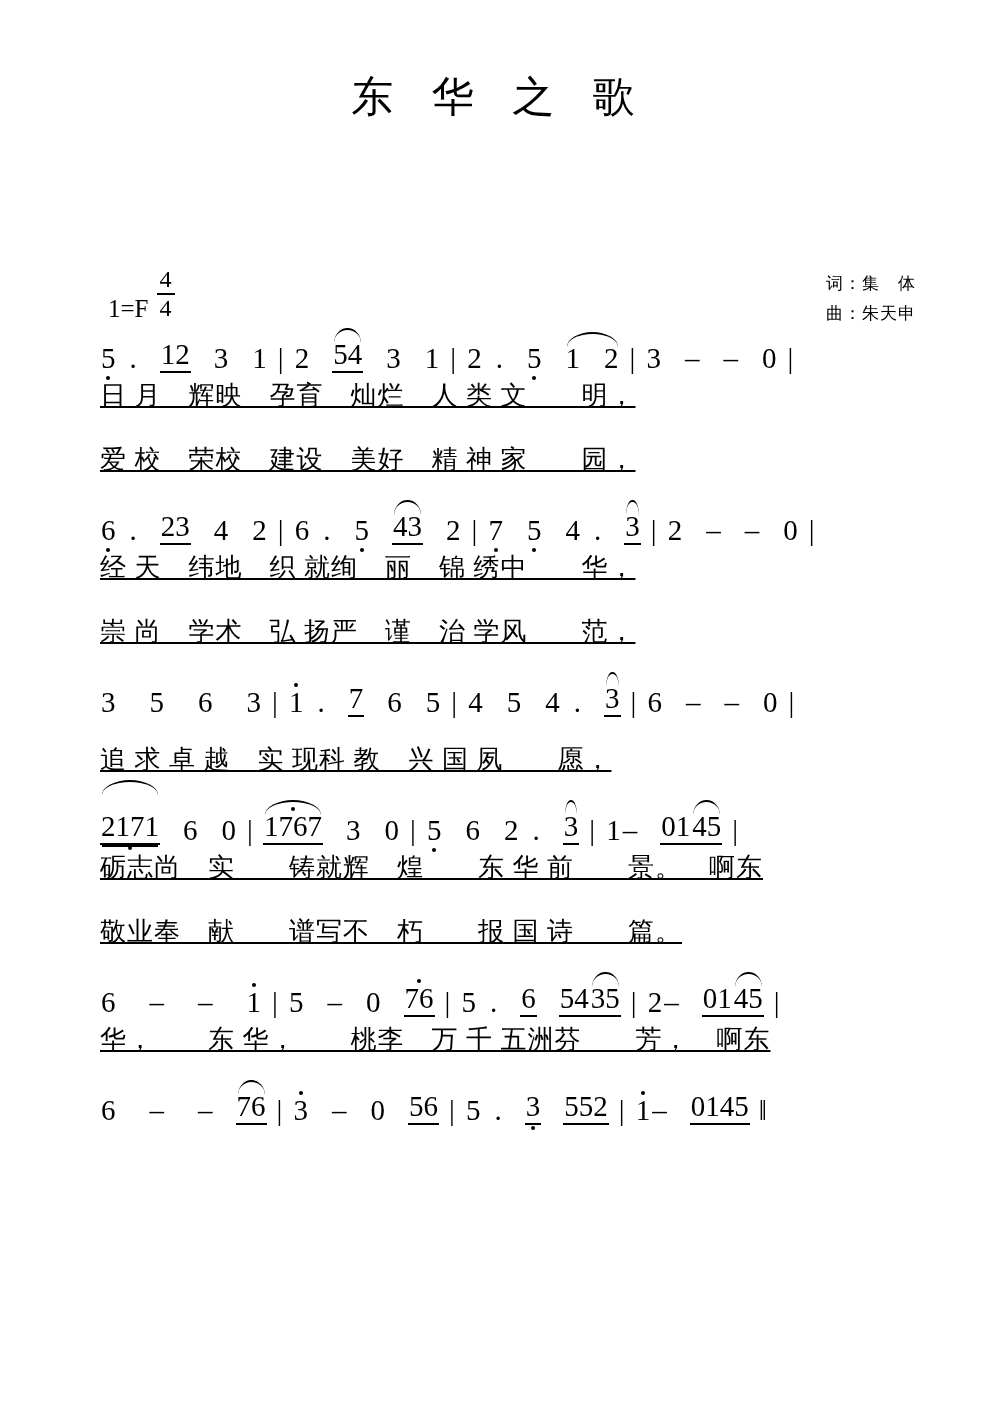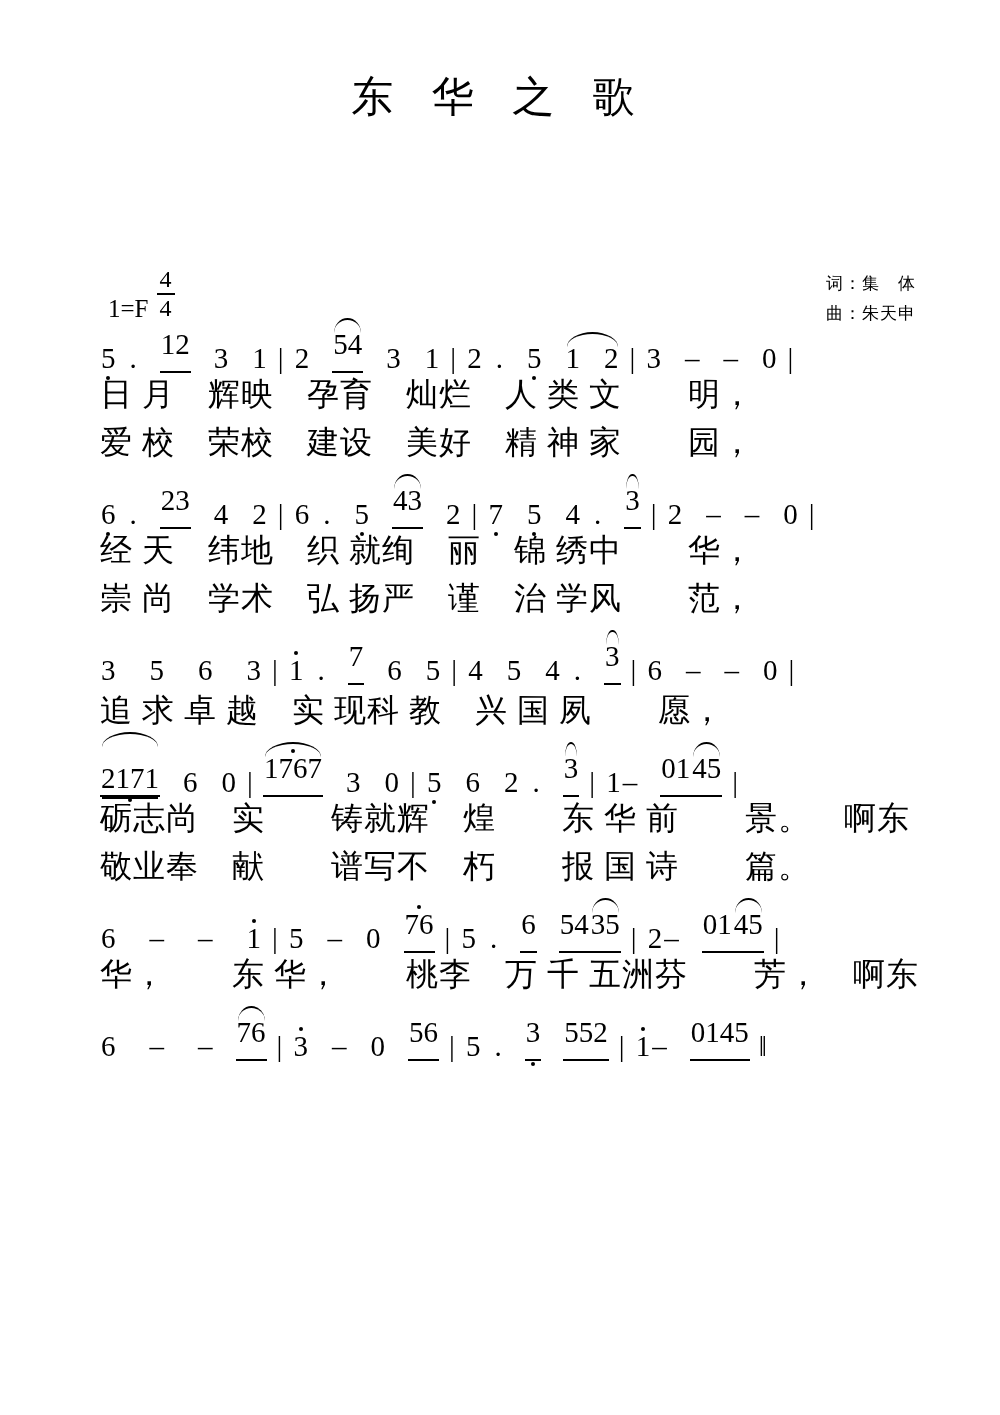--- a/index.html
+++ b/index.html
@@ -88,42 +88,43 @@
     font-size: 29px;
     line-height: 1.0;
     white-space: nowrap;
     height: 46px;
     display: flex;
     align-items: flex-end;
     letter-spacing: 0px;
   }
   .lyric {
     font-family: "Liberation Serif", serif;
-    font-size: 32px;
+    font-size: 26px;
     white-space: nowrap;
     height: 44px;
     display: flex;
     align-items: center;
     letter-spacing: 1px;
-  }
-  .lyric.second { margin-top: 4px; text-align: right; }
+    text-decoration: underline;
+  }
+  .lyric.second { margin-top: 20px; text-align: right; }
 
   
   .n {
     position: relative;
     display: inline-block;
     padding: 0 1px;
   }
   .sp { display: inline-block; }
   .sp.s1 { width: 12px; }
   .sp.s2 { width: 22px; }
   .sp.s3 { width: 32px; }
   .bar { display: inline-block; width: 26px; text-align: center; }
   
-  .u1 { border-bottom: 2px solid #000; padding-bottom: 12px; }
+  .u1 { border-bottom: 2px solid #000; padding-bottom: 2px; }
   .u2 { border-bottom: 2px solid #000; padding-bottom: 2px; box-shadow: 0 4px 0 -2px #000; margin-top: 20px; }
   
   .dotup::before {
     content: "";
     position: absolute;
     left: 50%;
     transform: translateX(-50%);
     top: -5px;
     width: 4px;
     height: 4px;

